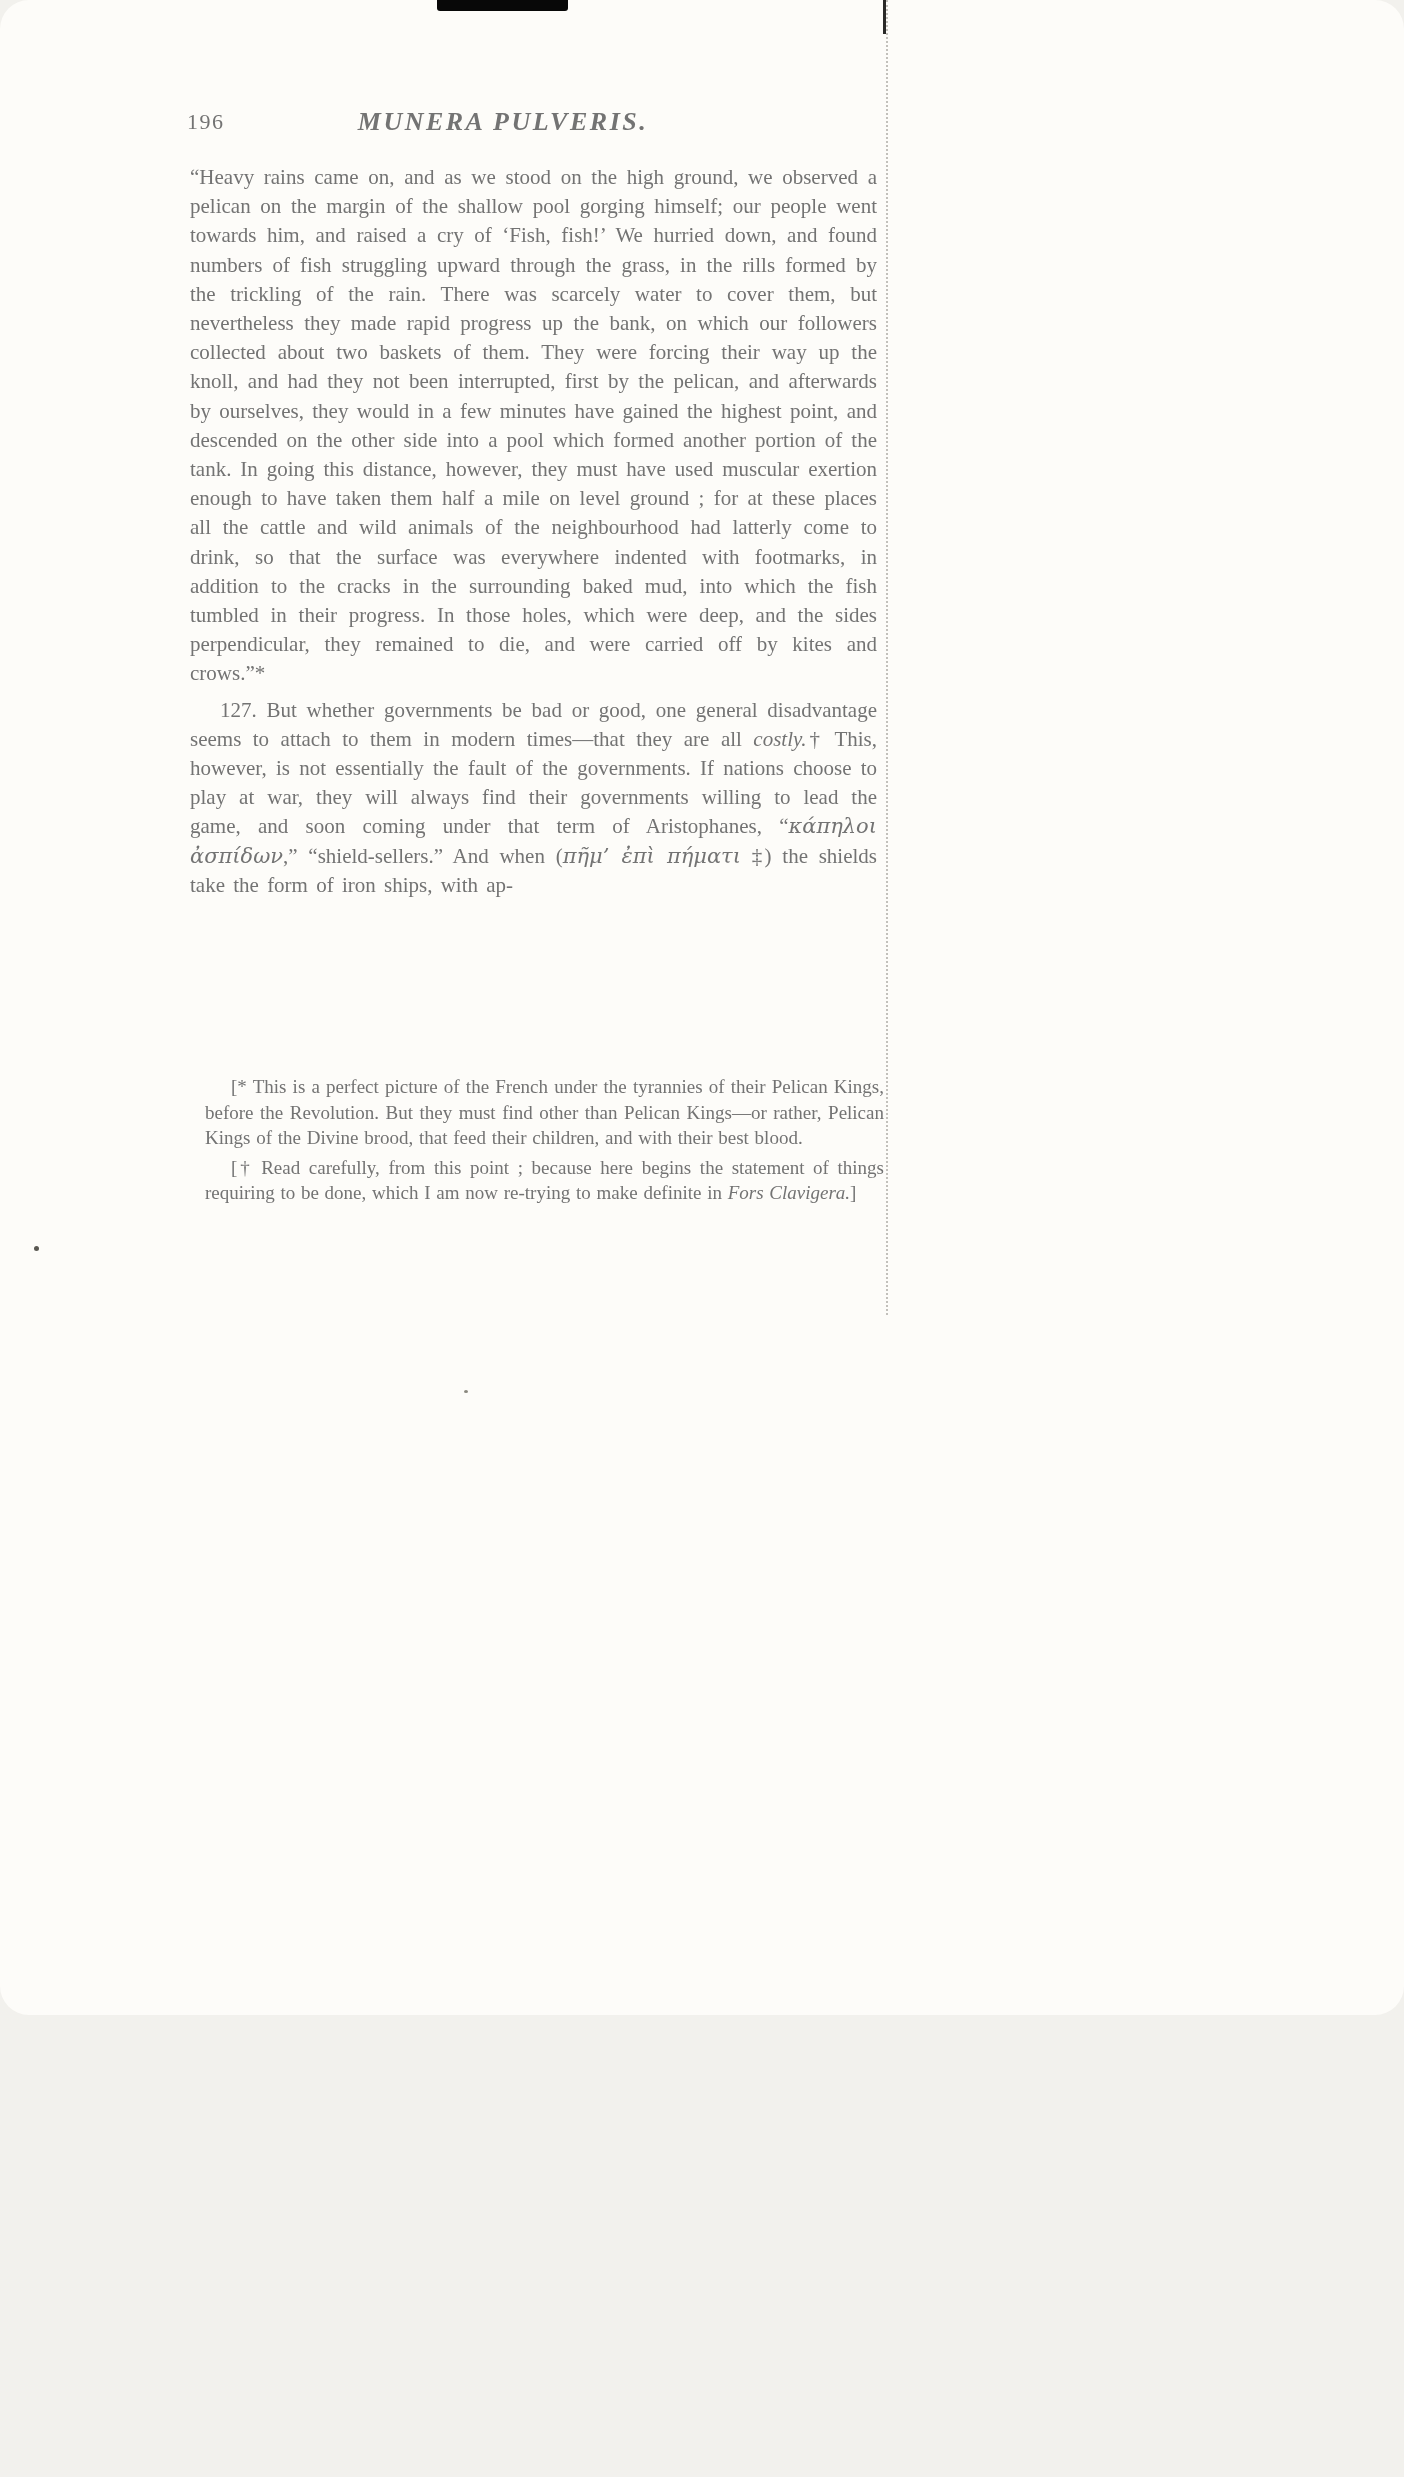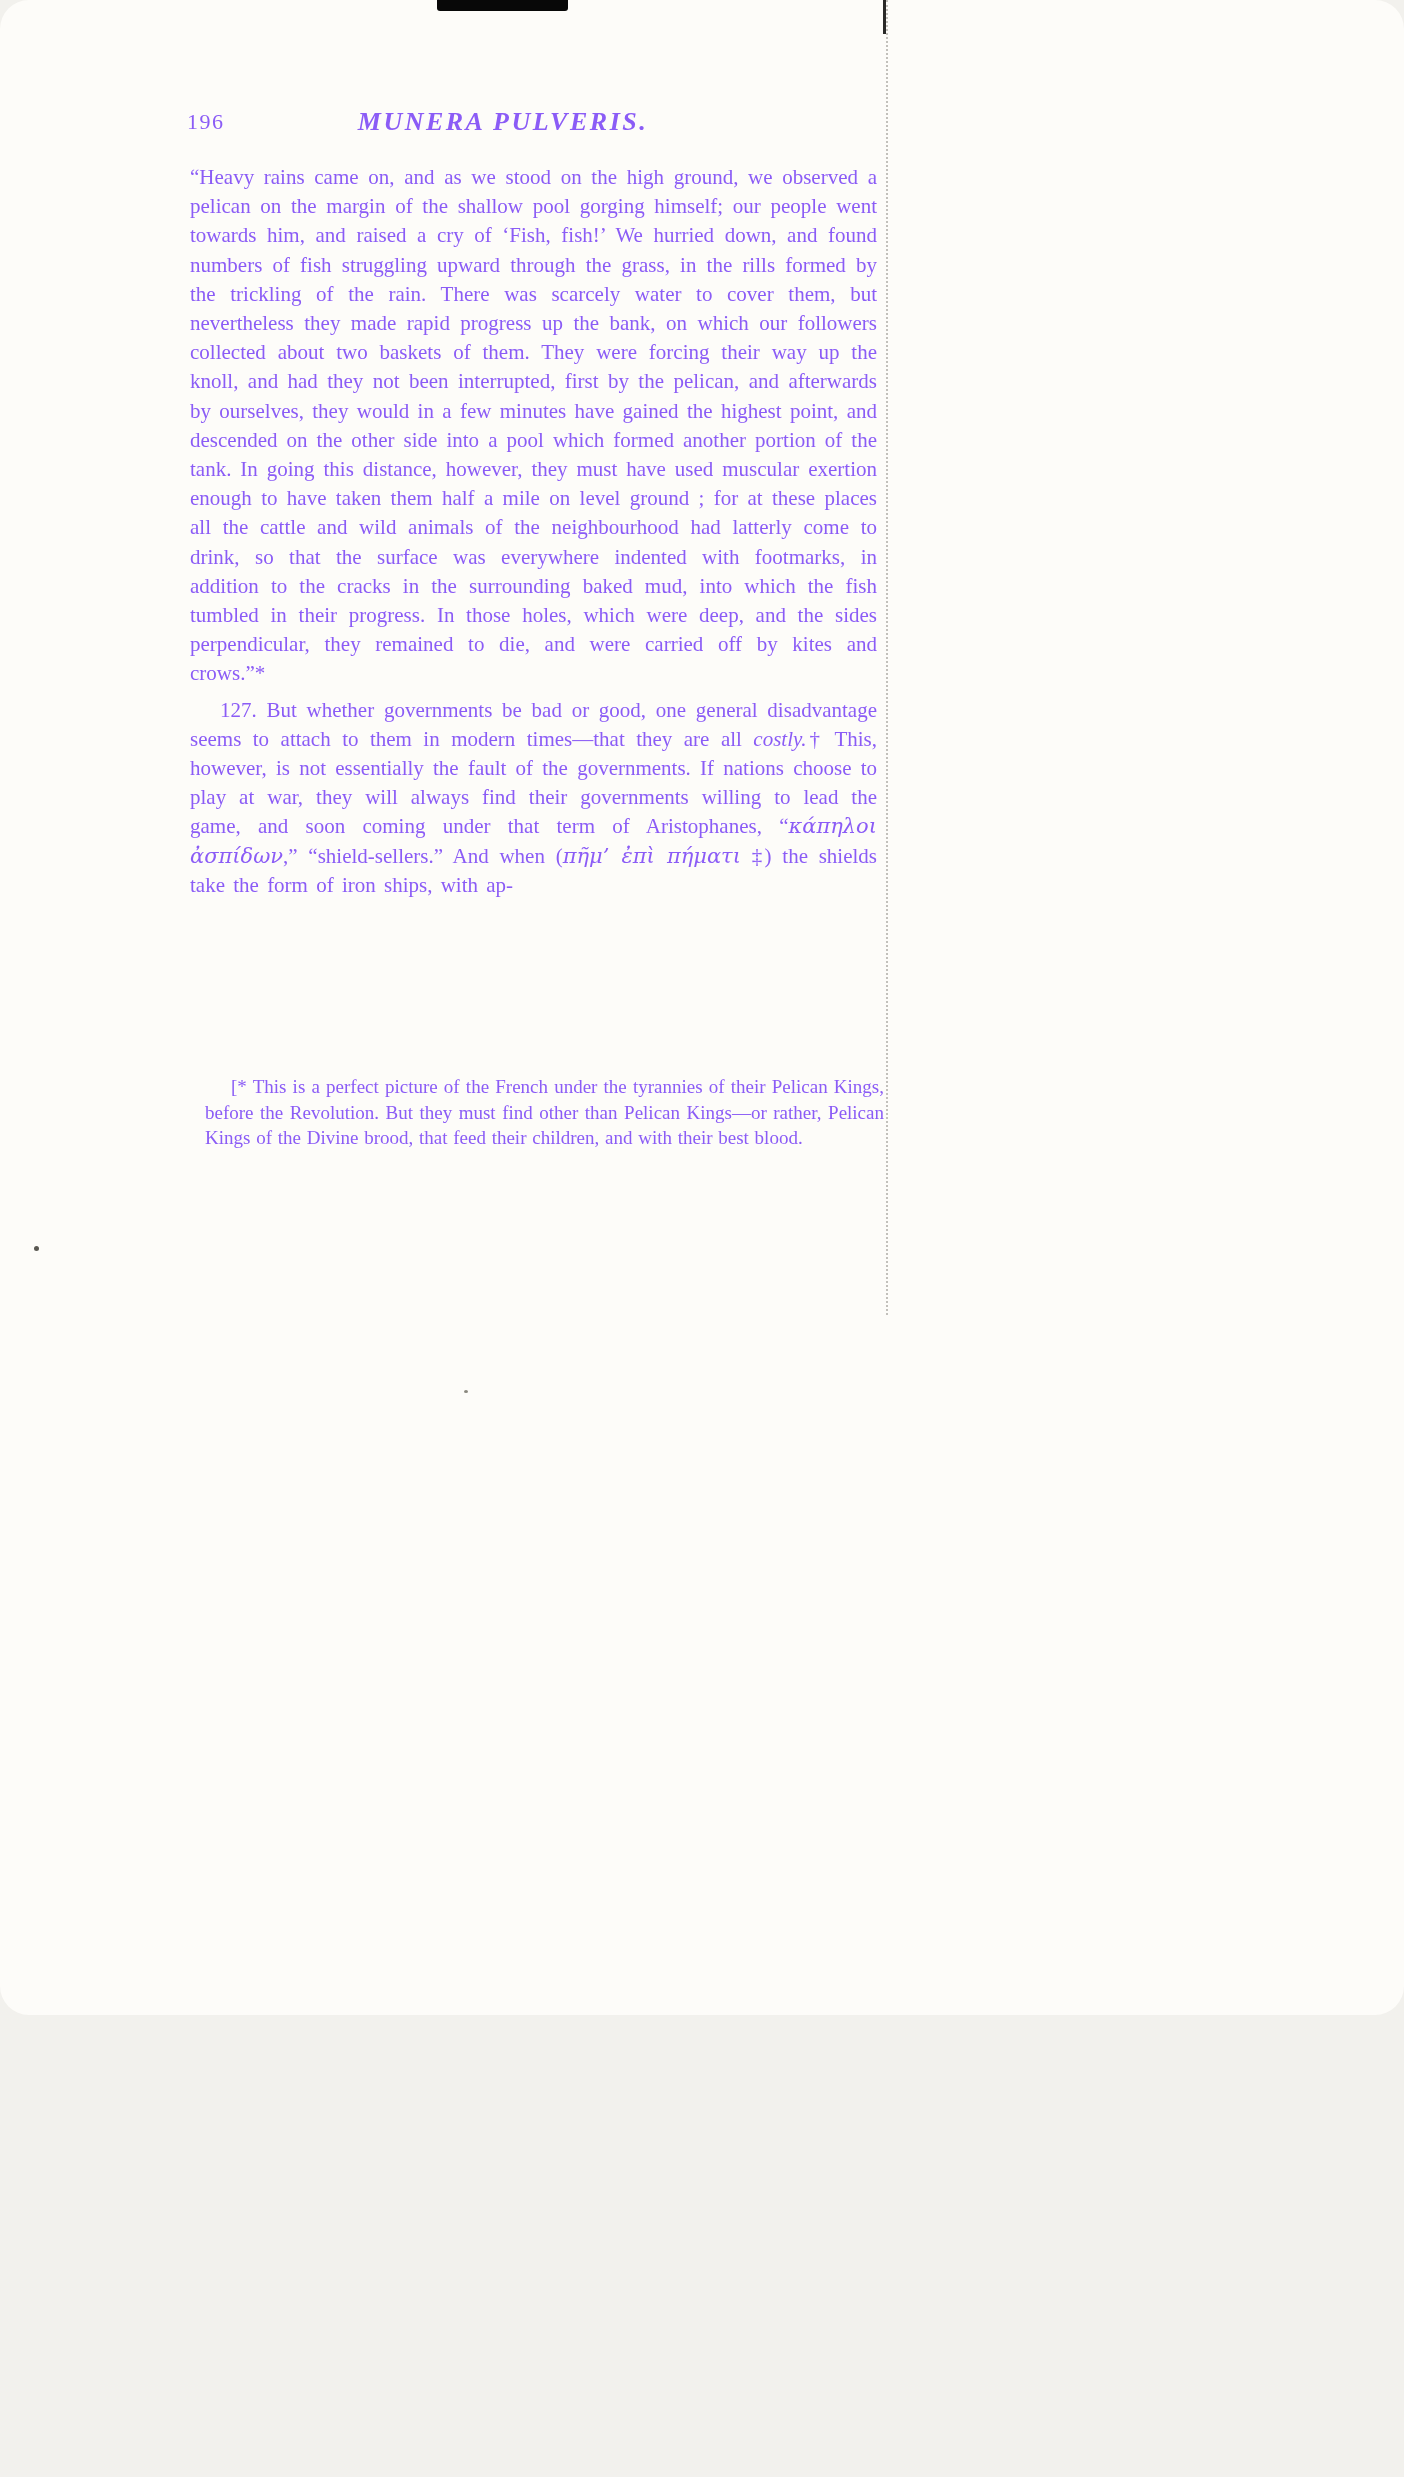--- a/index.html
+++ b/index.html
@@ -11,21 +11,21 @@
     position: relative;
   }
   .page {
     position: absolute;
     left: 0; top: 0;
     width: 1404px;
     height: 2015px;
     background: #fdfcf9;
     overflow: hidden;
     font-family: "Liberation Serif", "DejaVu Serif", serif;
-    color: #8b5cf6;
+    color: #737373;
     border-radius: 29px;
   }
 
   
   .header {
     position: absolute;
     top: 106px;
     left: 183px;
     width: 700px;
     height: 34px;
@@ -133,15 +133,16 @@
     <span class="runtitle">MUNERA PULVERIS.</span>
   </div>
 
   <div class="textblock">
     <p class="p1">“Heavy rains came on, and as we stood on the high ground, we observed a pelican on the margin of the shallow pool gorging himself; our people went towards him, and raised a cry of ‘Fish, fish!’ We hurried down, and found numbers of fish struggling upward through the grass, in the rills formed by the trickling of the rain. There was scarcely water to cover them, but nevertheless they made rapid progress up the bank, on which our followers collected about two baskets of them. They were forcing their way up the knoll, and had they not been interrupted, first by the pelican, and afterwards by ourselves, they would in a few minutes have gained the highest point, and descended on the other side into a pool which formed another portion of the tank. In going this distance, however, they must have used muscular exertion enough to have taken them half a mile on level ground ; for at these places all the cattle and wild animals of the neighbourhood had latterly come to drink, so that the surface was everywhere indented with footmarks, in addition to the cracks in the surrounding baked mud, into which the fish tumbled in their progress. In those holes, which were deep, and the sides perpendicular, they remained to die, and were carried off by kites and crows.”*</p>
     <p class="p2"><span>127. But whether governments be bad or good, one general disadvantage seems to attach to them in modern times—that they are all </span><em class="it">costly.</em><span>† This, however, is not essentially the fault of the governments. If nations choose to play at war, they will always find their governments willing to lead the game, and soon coming under that term of Aristophanes, “</span><em class="greek">κάπηλοι ἀσπίδων</em><span>,” “shield-sellers.” And when (</span><em class="greek">πῆμ’ ἐπὶ πήματι</em><span> ‡) the shields take the form of iron ships, with ap-</span></p>
   </div>
 
   <div class="footnotes">
     <p>[* This is a perfect picture of the French under the tyrannies of their Pelican Kings, before the Revolution. But they must find other than Pelican Kings—or rather, Pelican Kings of the Divine brood, that feed their children, and with their best blood.</p>
+    <p><span>[† Read carefully, from this point ; because here begins the statement of things requiring to be done, which I am now re-trying to make definite in </span><em class="it">Fors Clavigera.</em><span>]</span></p>
   </div>
 
 </div>
 
 </body></html>

